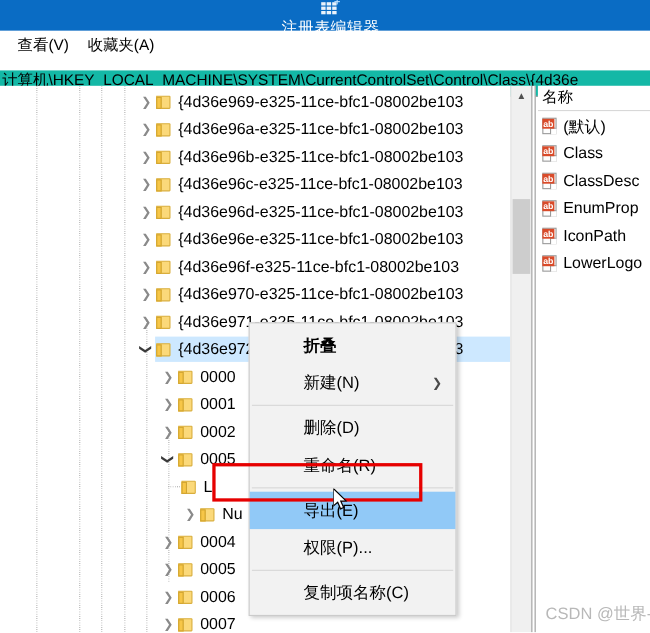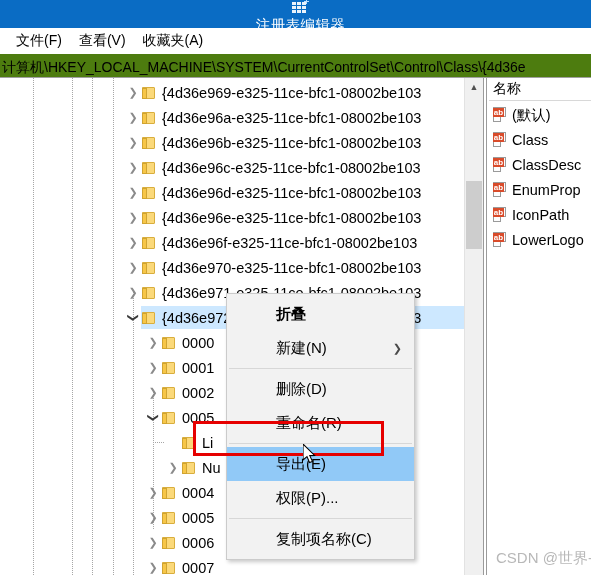--- a/index.html
+++ b/index.html
@@ -81,27 +81,27 @@
     font-size: 14px;
     color: #000000;
     padding: 2px 9px 2px 8px;
     white-space: nowrap;
     cursor: default;
   }
 
   
   .addressbar {
     position: absolute;
-    left: 0; top: 54px;
+    left: 0; top: 64px;
     width: 591px; height: 24px;
-    background: #4d7c0f;
+    background: #14b8a6;
     border-bottom: 1px solid #a0a0a0;
     box-sizing: border-box;
     display: flex;
-    align-items: flex-end;
+    align-items: flex-start;
     overflow: hidden;
   }
   .address-text {
     font-size: 14px;
     color: #000;
     white-space: nowrap;
     padding-left: 2px;
   }
 
   
@@ -379,21 +379,20 @@
           <i></i>
           <i></i>
           <i></i>
         </div>
       <div class="plus"></div>
     </div>
     <div class="title-text">注册表编辑器</div>
   </div>
 
   <div class="menubar">
-    <div class="menu-item">文件(F)</div>
     <div class="menu-item">查看(V)</div>
     <div class="menu-item">收藏夹(A)</div>
   </div>
 
   <div class="addressbar">
     <div class="address-text">计算机\HKEY_LOCAL_MACHINE\SYSTEM\CurrentControlSet\Control\Class\{4d36e</div>
   </div>
 
   <div class="tree-pane">
     <div id="tree-guides">
@@ -512,21 +511,21 @@
           <div class="row-label">0002</div>
         </div>
         <div class="tree-row" style="top: 327px; left: 145px;">
           <div class="chev open" style="transform: rotate(90deg);">❯</div>
           <div class="folder">
             <div class="back"></div>
             <div class="front"></div>
           </div>
           <div class="row-label">0005</div>
         </div>
-        <div class="tree-row" style="top: 352px; left: 165px;">
+        <div class="tree-row" style="top: 352px; left: 148px;">
           <div class="chev empty"></div>
           <div class="folder">
             <div class="back"></div>
             <div class="front"></div>
           </div>
           <div class="row-label">Li</div>
         </div>
         <div class="tree-row" style="top: 377px; left: 165px;">
           <div class="chev">❯</div>
           <div class="folder">

